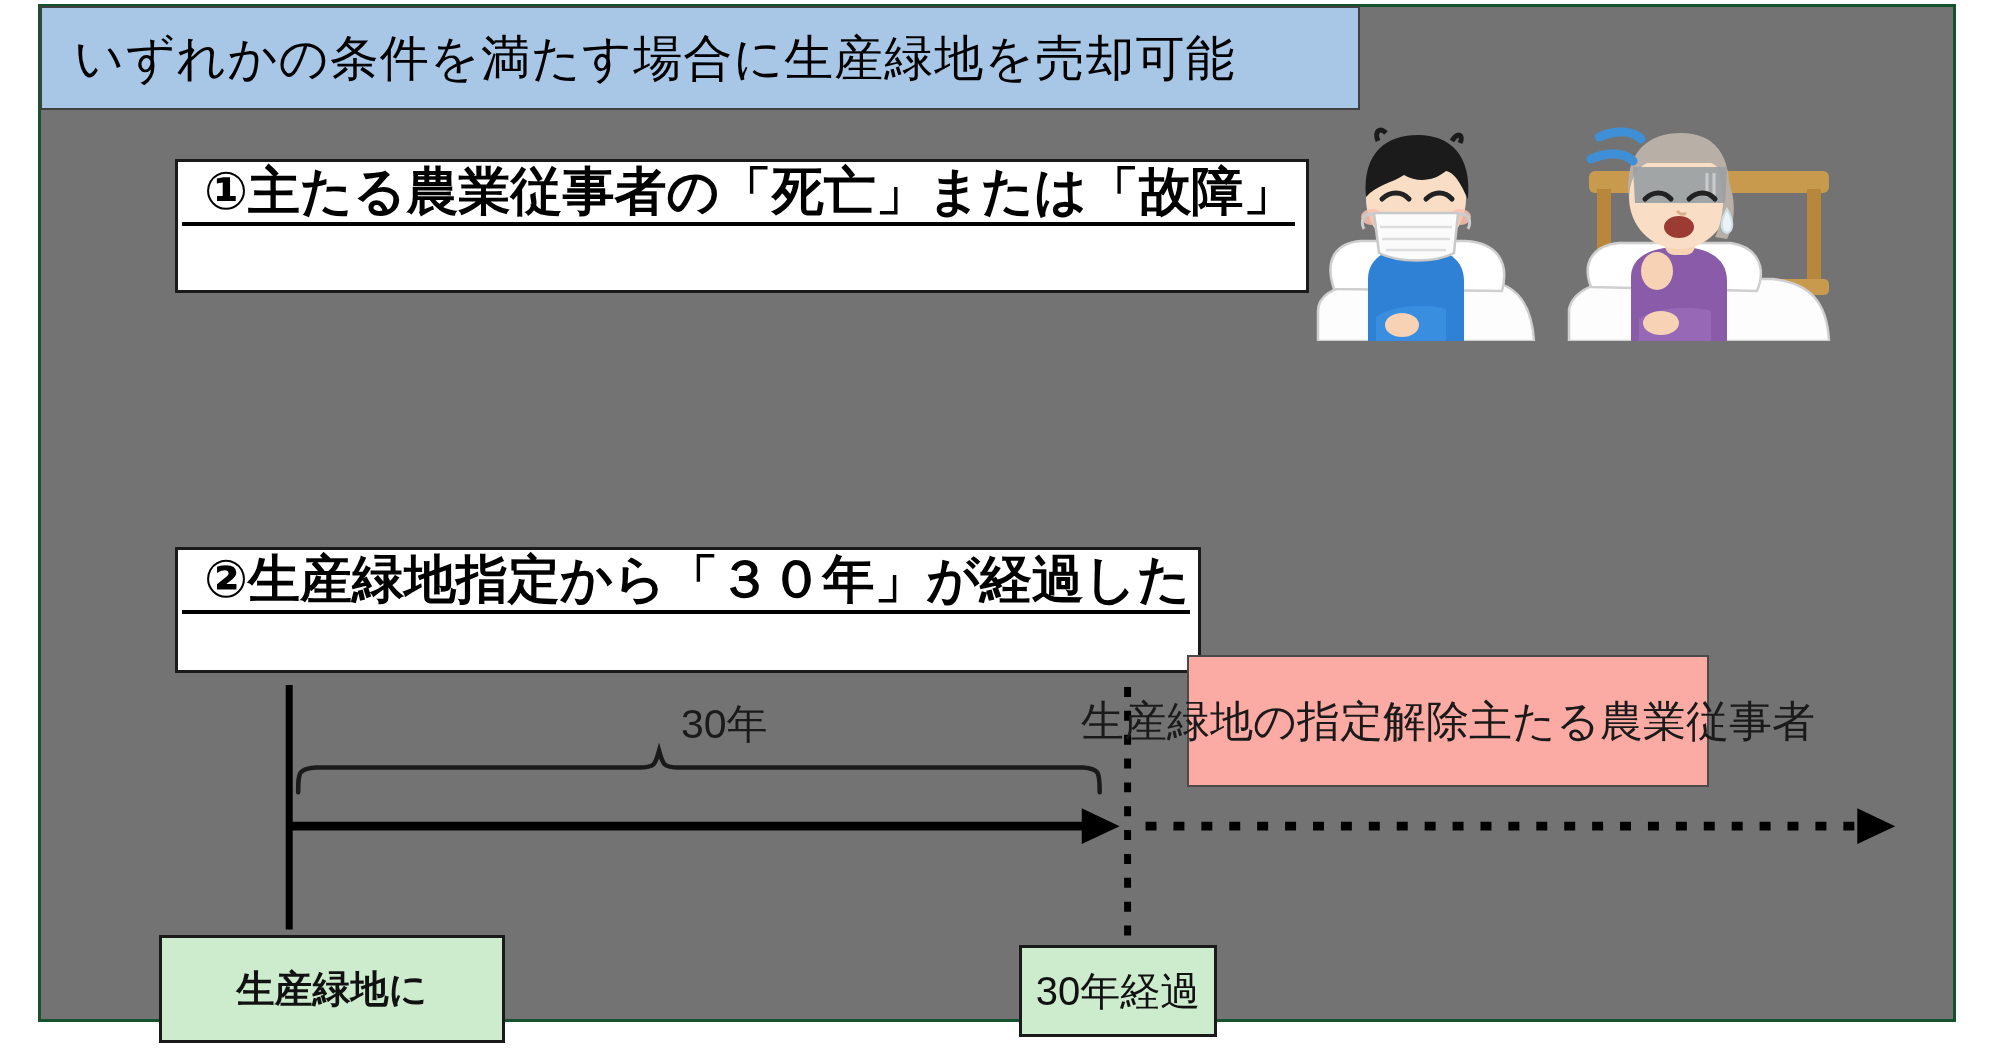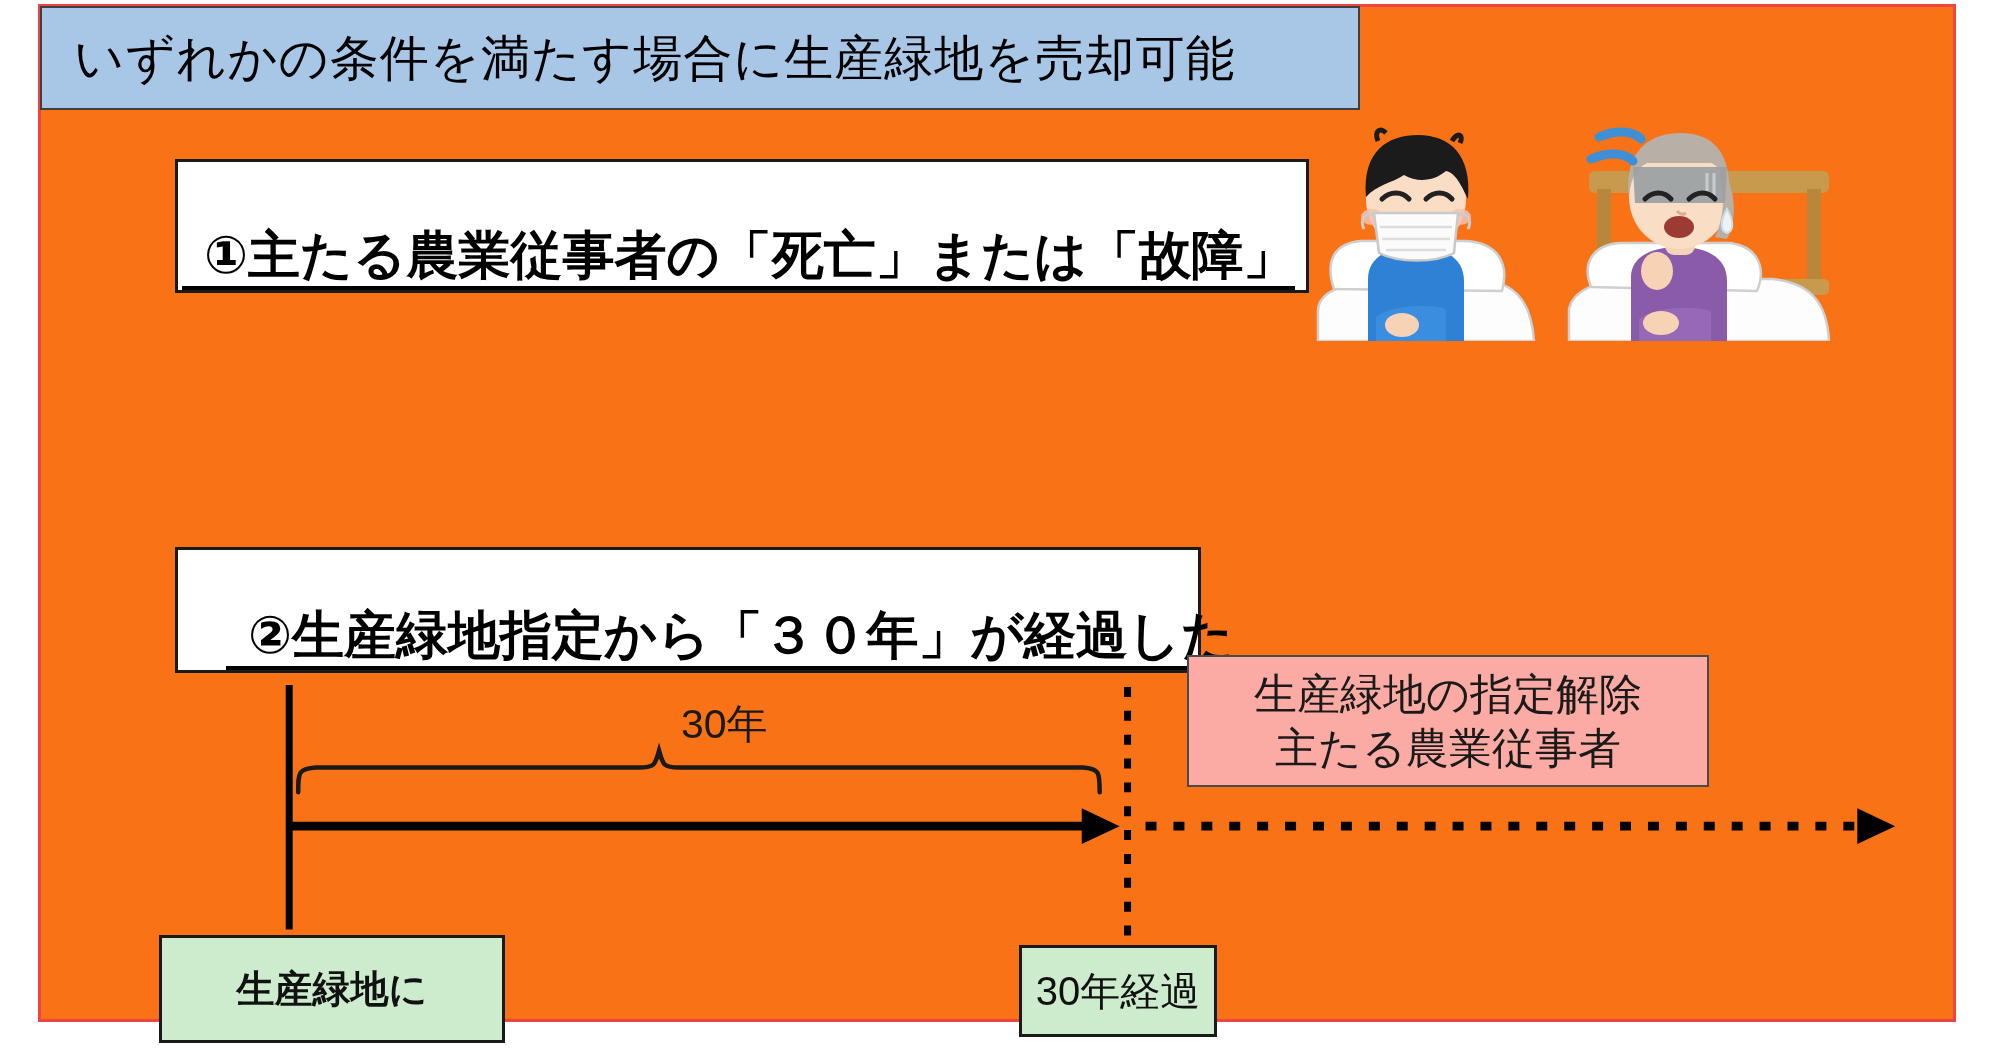--- a/index.html
+++ b/index.html
@@ -11,22 +11,22 @@
     overflow: hidden;
     font-family: "Liberation Sans", "DejaVu Sans", sans-serif;
   }
 
   #slide {
     position: absolute;
     left: 38px;
     top: 4px;
     width: 1918px;
     height: 1018px;
-    background: #f97316;
-    border: 3px solid #ef4444;
+    background: #737373;
+    border: 3px solid #14532d;
     box-sizing: border-box;
   }
 
   
   .header-bar {
     position: absolute;
     left: -1px;
     top: -1px;
     width: 1320px;
     height: 104px;
@@ -46,34 +46,33 @@
     line-height: 1;
   }
 
   
   .cond-box {
     position: absolute;
     background: #ffffff;
     border: 3px solid #1a1a1a;
     box-sizing: border-box;
     display: flex;
-    align-items: flex-end;
+    align-items: flex-start;
   }
   #cond-box-1 {
     left: 134px;
     top: 152px;
     width: 1134px;
     height: 134px;
   }
   #cond-box-2 {
     left: 134px;
     top: 540px;
     width: 1026px;
     height: 126px;
-    padding-left: 44px;
   }
   .cond-text {
     font-size: 52px;
     font-weight: bold;
     color: #000000;
     padding-left: 22px;
     white-space: nowrap;
     letter-spacing: 0px;
     border-bottom: 4px solid #000000;
     line-height: 1.12;
@@ -102,21 +101,21 @@
   #pink-box {
     position: absolute;
     left: 1146px;
     top: 648px;
     width: 522px;
     height: 132px;
     background: #fcaba4;
     border: 2px solid #4a4a4a;
     box-sizing: border-box;
     display: flex;
-    flex-direction: column;
+    flex-direction: row;
     align-items: center;
     justify-content: center;
   }
   #pink-box span {
     font-size: 43px;
     color: #1a1a1a;
     line-height: 1.26;
     white-space: nowrap;
   }
 

